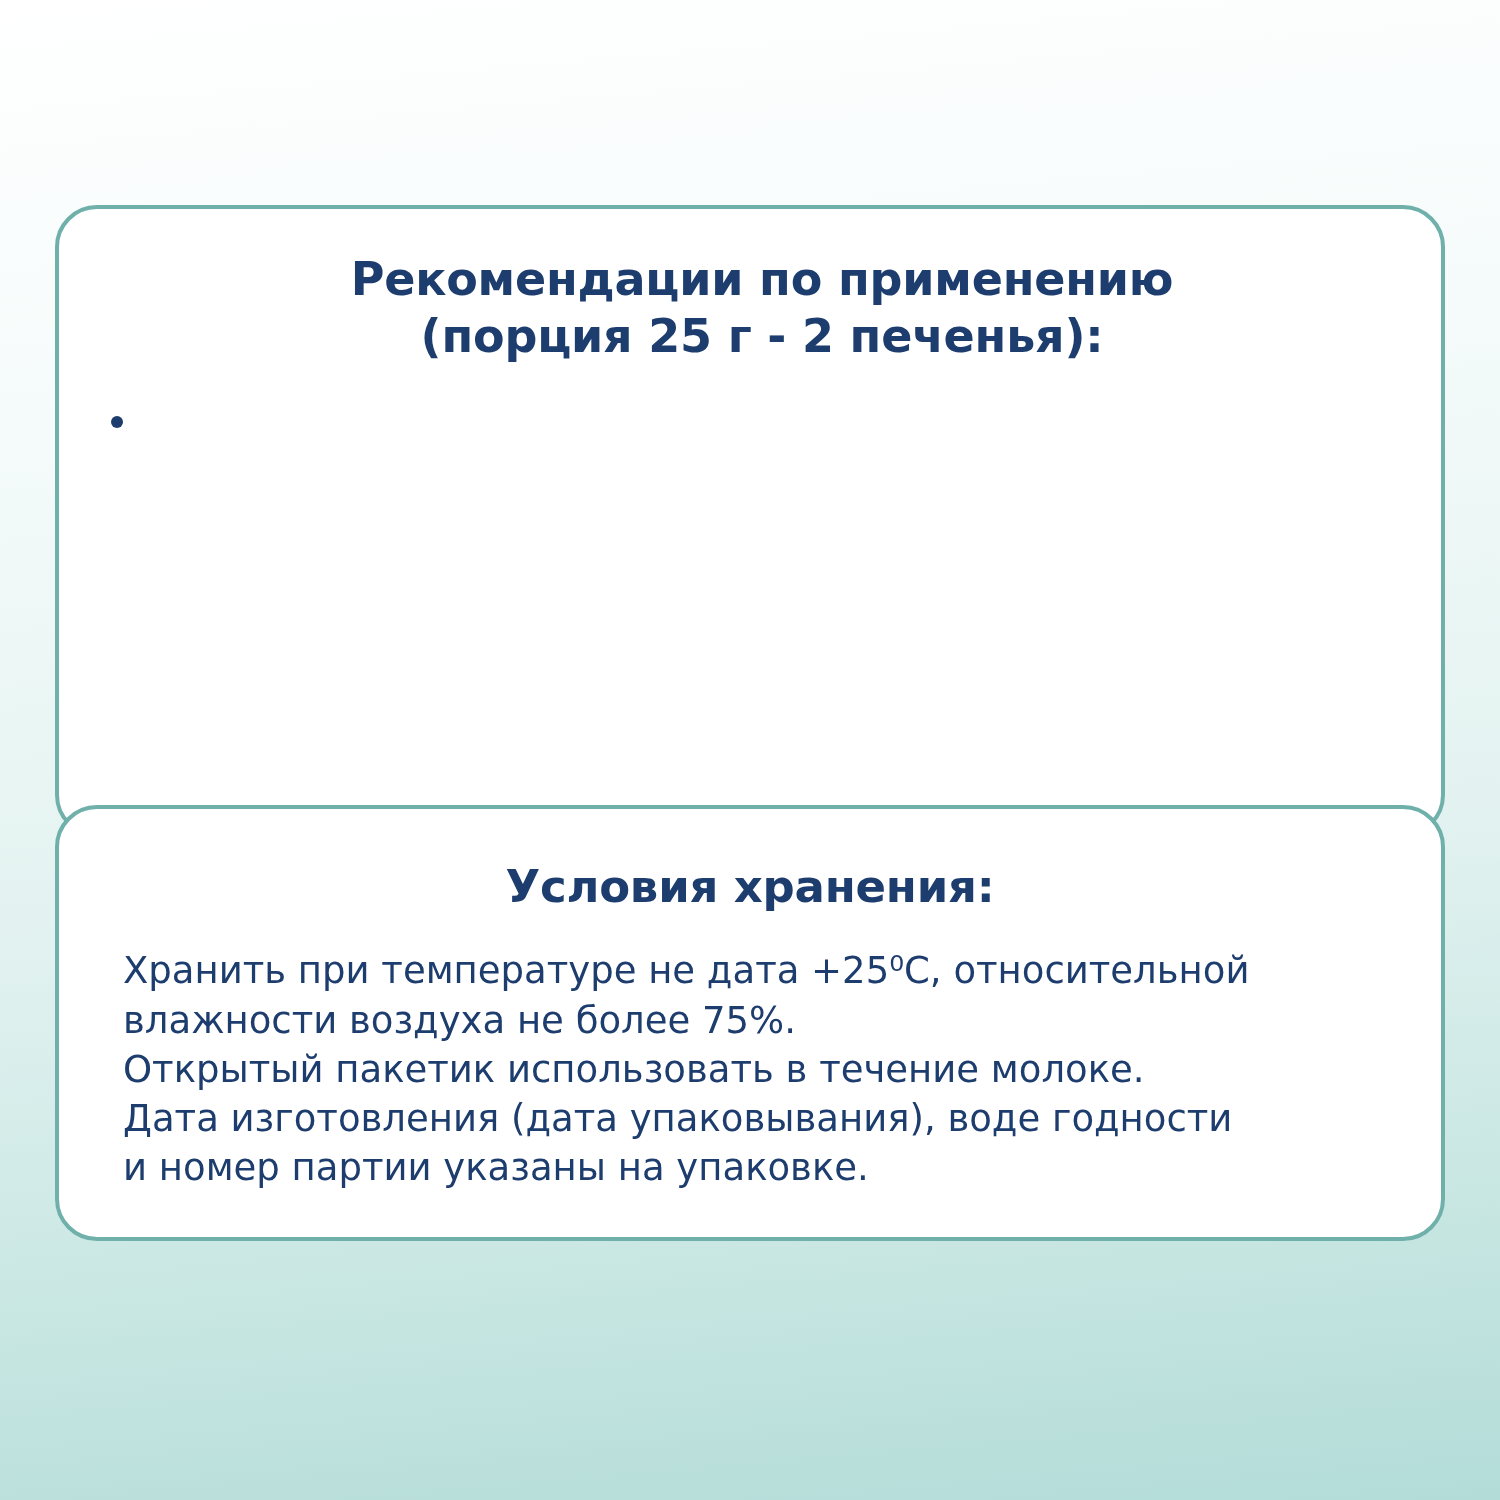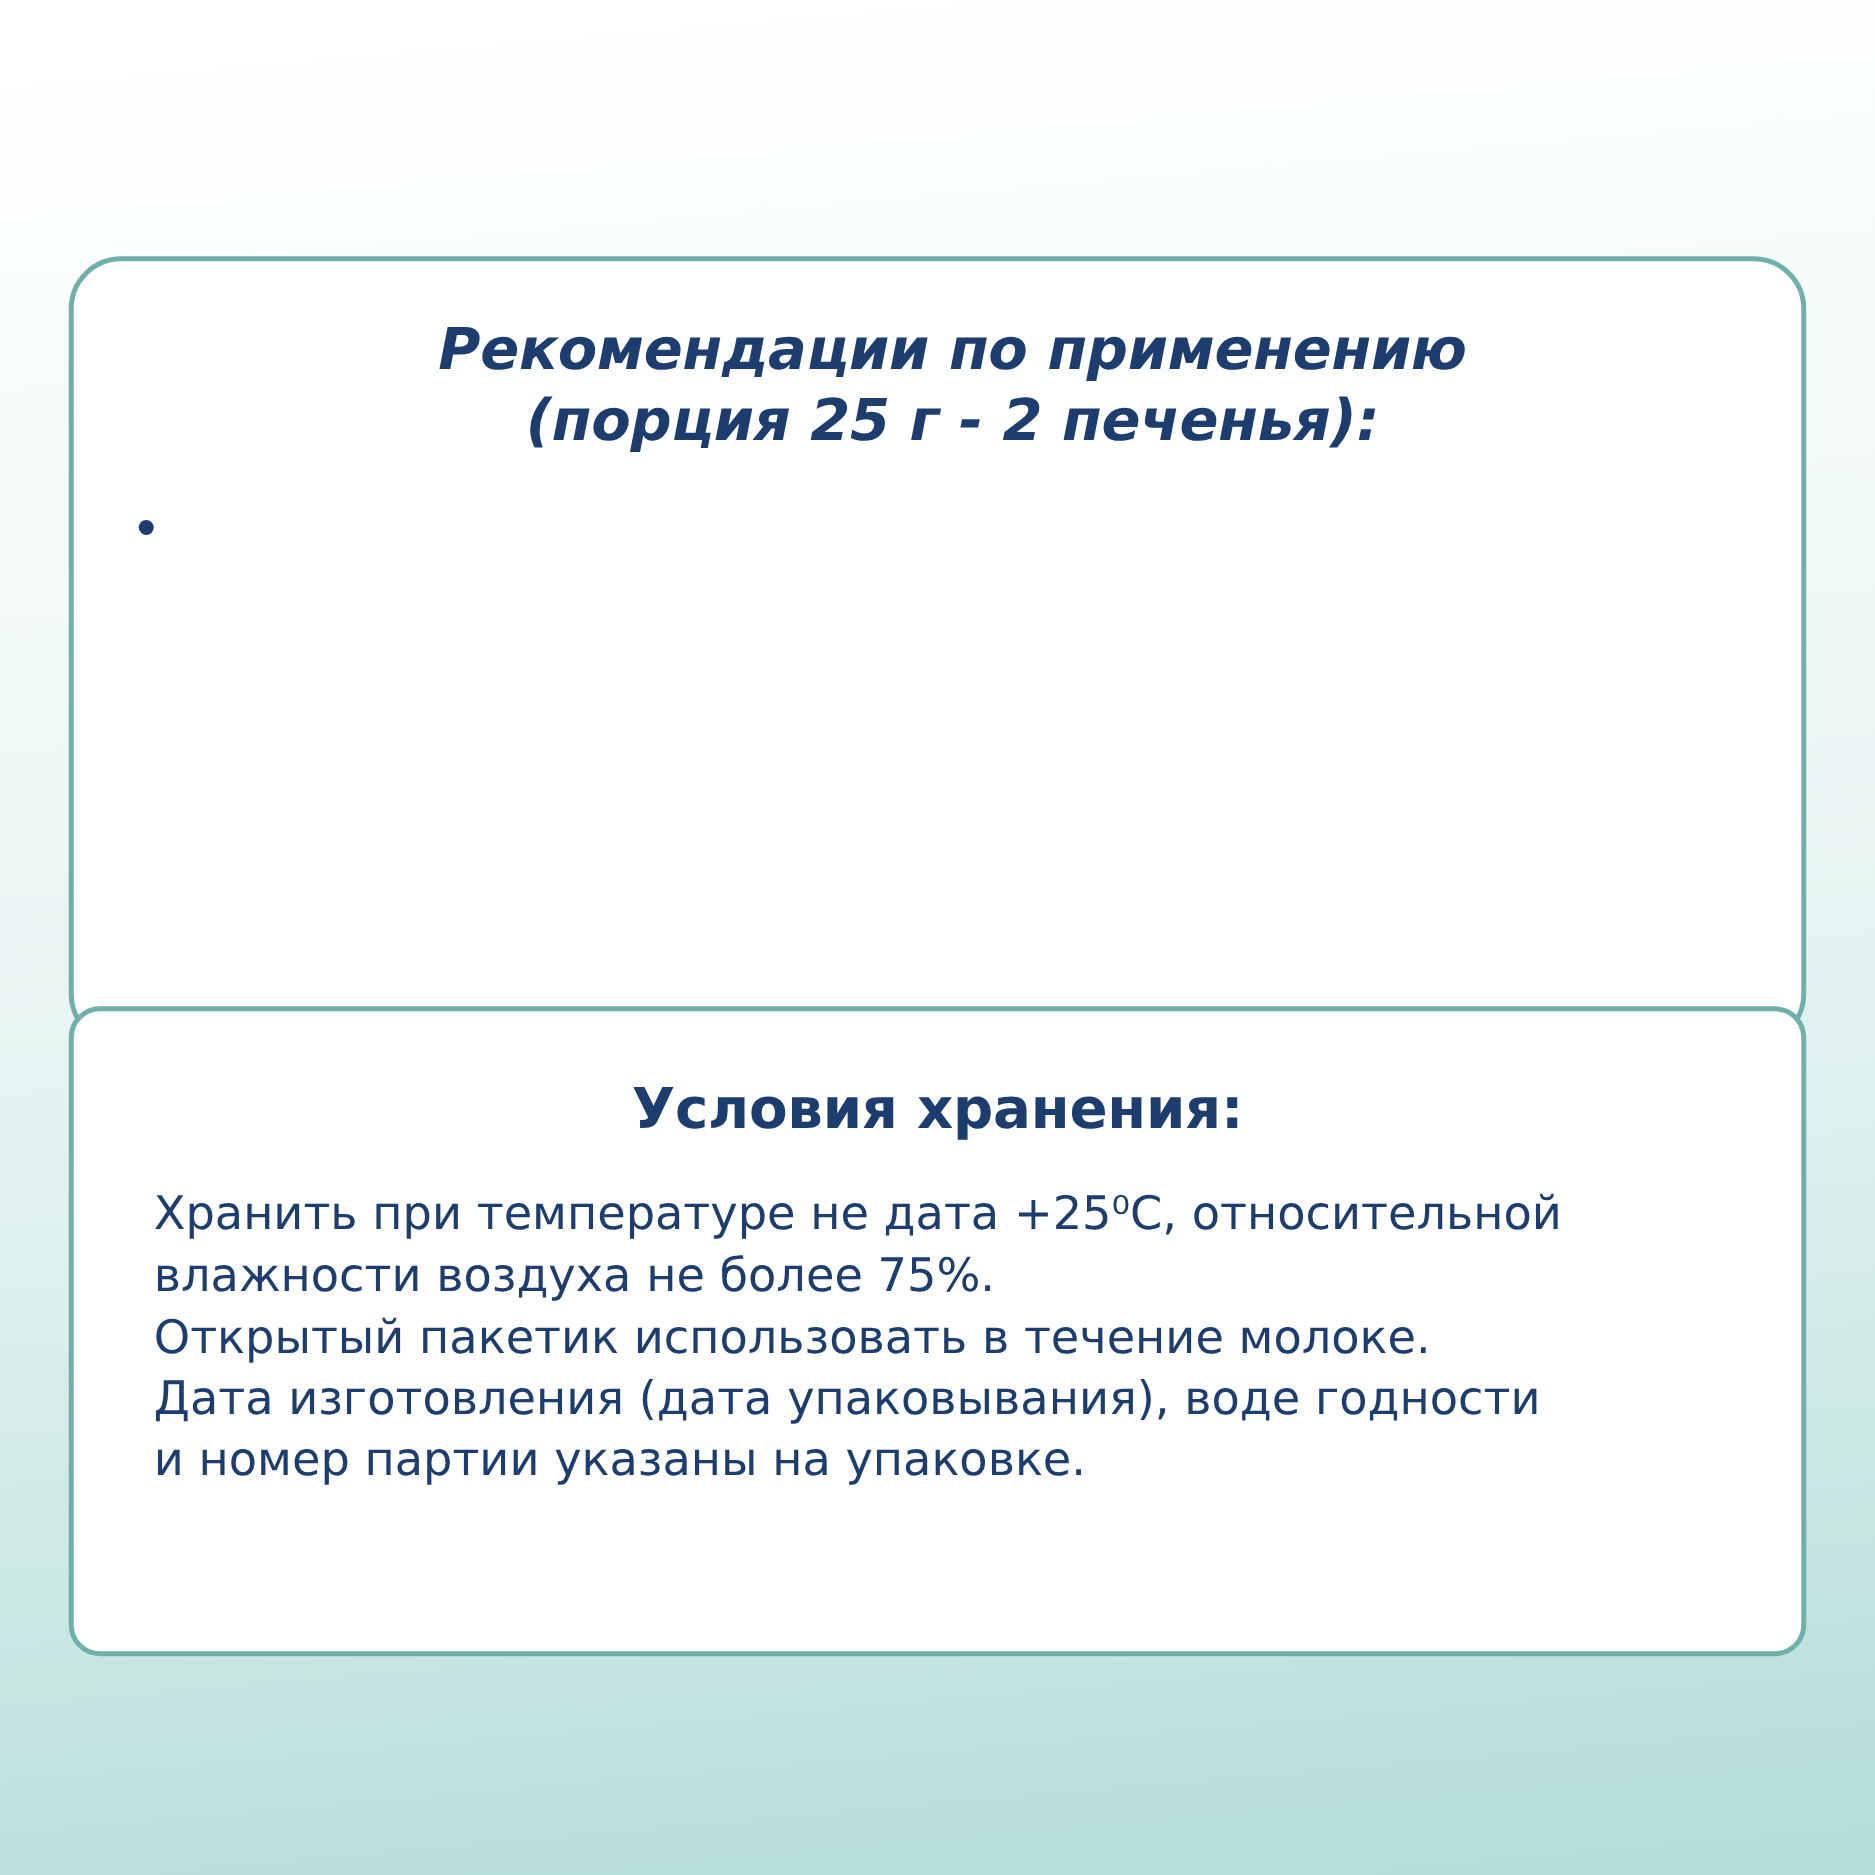--- a/index.html
+++ b/index.html
@@ -29,28 +29,26 @@
     box-sizing: border-box;
     background: #ffffff;
     border: 4px solid #6fb0ab;
     border-radius: 42px;
   }
 
   #card-usage {
     top: 205px;
     height: 632px;
     padding: 42px 16px 30px 40px;
-    font-style: italic;
   }
 
   #card-storage {
     top: 805px;
-    height: 520px;
+    height: 436px;
     padding: 50px 40px 30px 40px;
-    border-radius: 25px;
   }
 
   .card-title {
     color: #1d3d6e;
     font-weight: bold;
     text-align: center;
     font-size: 46px;
     line-height: 1.23;
     letter-spacing: -0.2px;
     margin: 0 0 34px 0;

